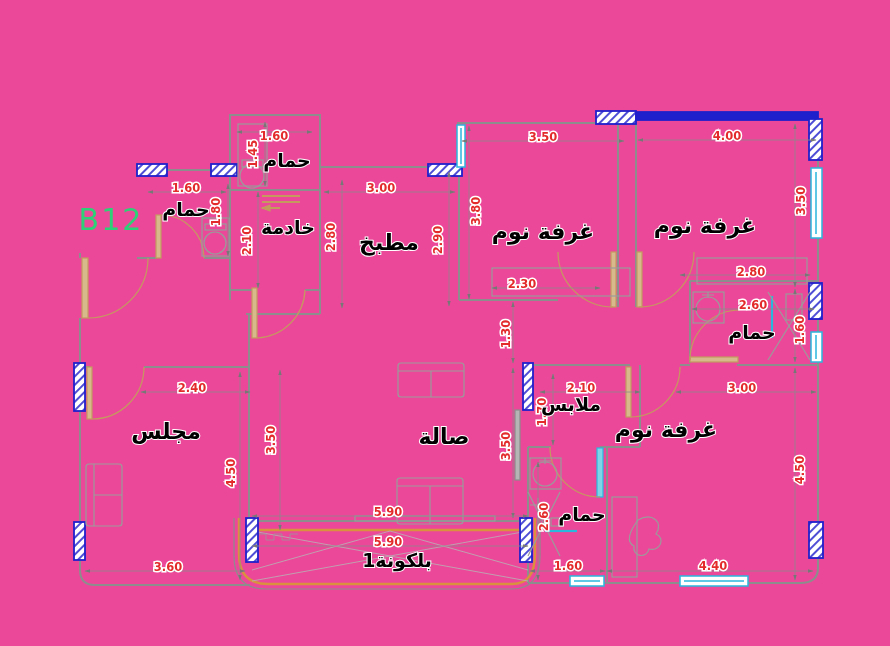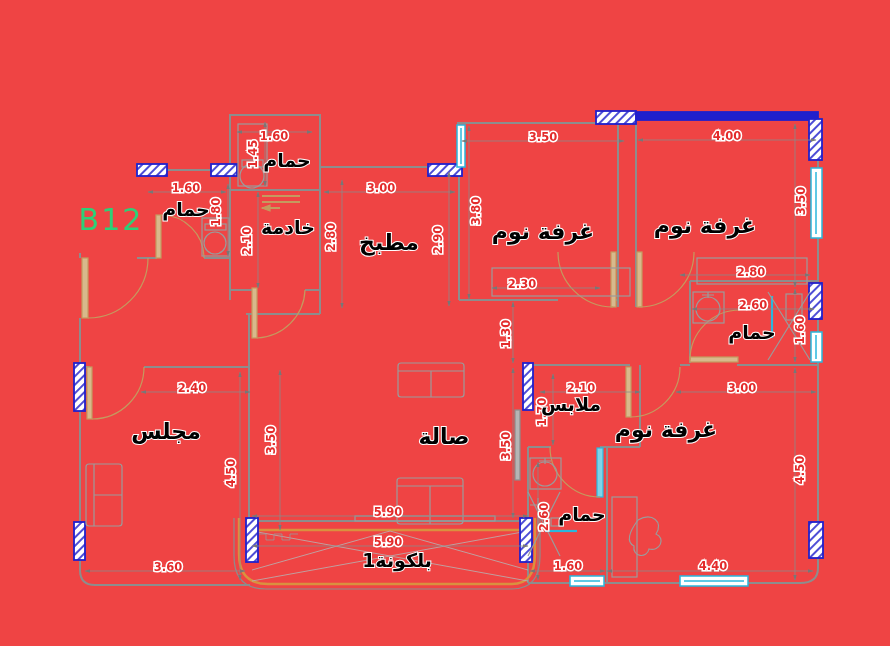--- a/index.html
+++ b/index.html
@@ -1,16 +1,16 @@
 <!DOCTYPE html>
 <html><head>
 <meta charset="utf-8">
 <style>
   html,body{margin:0;padding:0;background:#ffffff;}
-  .stage{position:relative;width:890px;height:646px;background:#ef4444;overflow:hidden;}
+  .stage{position:relative;width:890px;height:646px;background:#ec4899;overflow:hidden;}
   svg{display:block;}
   text{font-family:"DejaVu Sans",sans-serif;dominant-baseline:central;text-anchor:middle;}
   .dim{font-size:11.5px;fill:#e32b2b;paint-order:stroke;stroke:#ffffff;stroke-width:3px;font-weight:bold;}
   .room{font-size:22px;font-weight:bold;fill:#000;paint-order:stroke;stroke:#fff;stroke-width:2px;}
   .room-sm{font-size:19px;}
   .unit{font-size:30px;letter-spacing:2px;}
   .dl{stroke:#8a8a8a;stroke-width:0.8;}
 </style>
 </head>
 <body>

